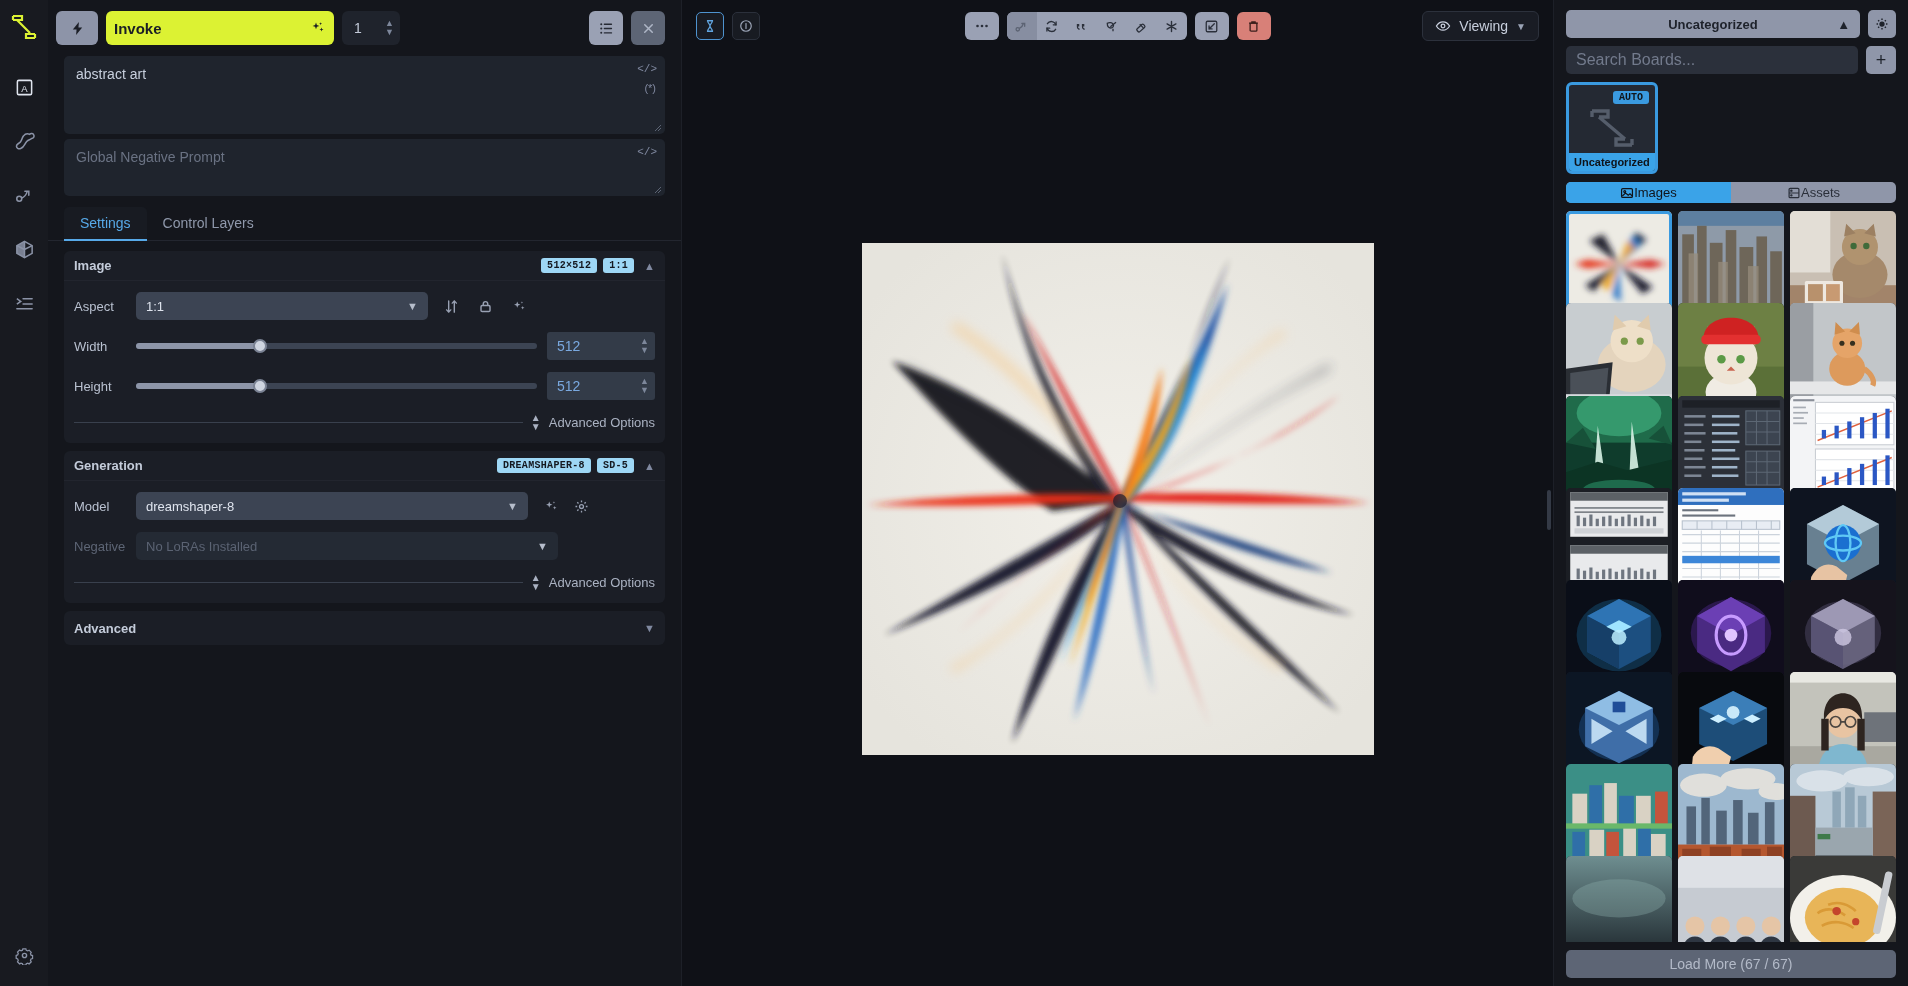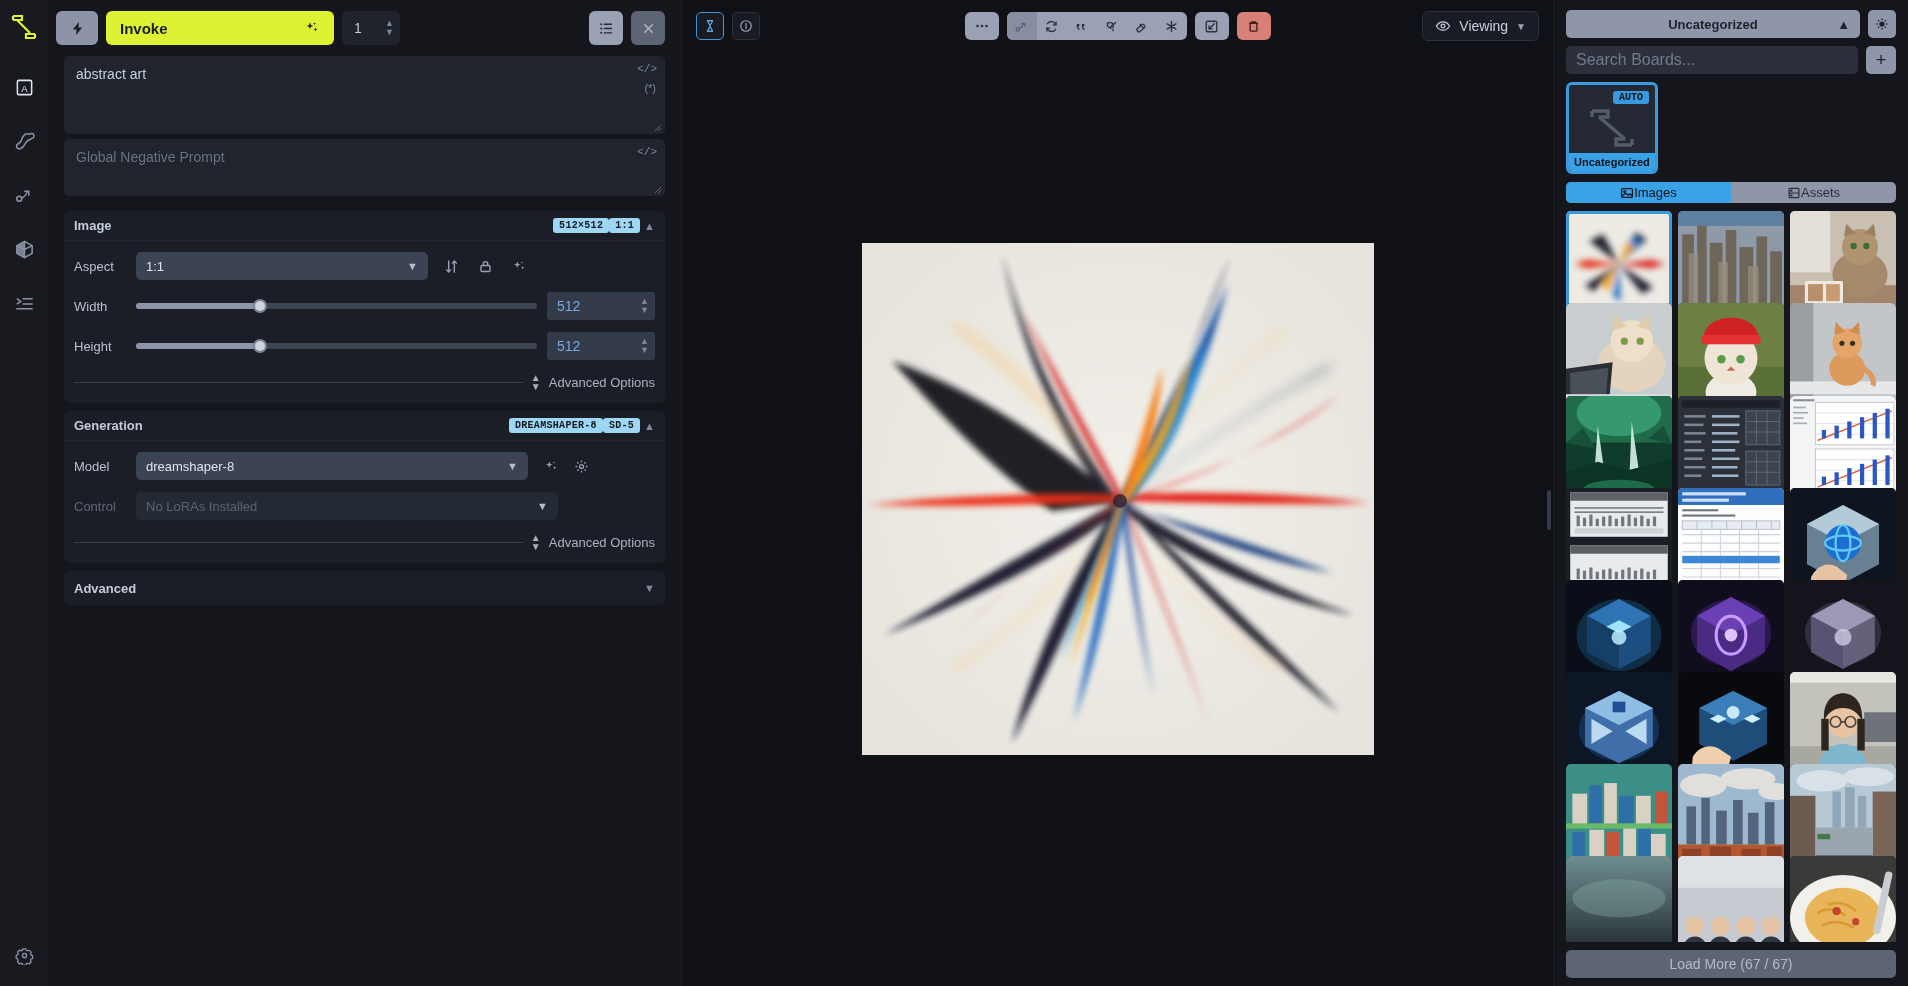--- a/index.html
+++ b/index.html
@@ -42,21 +42,21 @@
     background: #14161c;
   }
   .bolt-btn {
     width: 42px; height: 34px; border-radius: 6px;
     background: #8d94a8; color: #1b1e26;
     display: flex; align-items: center; justify-content: center; cursor: pointer;
   }
   .invoke-btn {
     flex: 1 1 auto; height: 34px; border-radius: 6px;
     background: #dcf233; color: #1b1e26;
-    display: flex; align-items: center; padding: 0 14px;
+    display: flex; align-items: center; padding: 0 8px;
     font-size: 15px; font-weight: bold; cursor: pointer;
     justify-content: space-between; max-width: 228px;
   }
   .iter-box {
     width: 58px; height: 34px; border-radius: 6px;
     background: #1f232c; display: flex; align-items: center;
     padding: 0 6px; color: #c3cad8; font-size: 14px;
   }
   .iter-box .num { flex: 1 1 auto; text-align: left; padding-left: 6px; }
   .stepper { display: flex; flex-direction: column; gap: 2px; color: #7d879b; font-size: 9px; line-height: 7px; }
@@ -95,21 +95,21 @@
   .tab.active { color: #57a9e8; border-bottom-color: #57a9e8; background: #181b22; border-radius: 5px 5px 0 0;}
 
   .scroll-area { flex: 1 1 auto; padding: 10px 16px 0 16px; overflow: hidden; }
 
   .section { background: #1b1e26; border-radius: 6px; margin-bottom: 8px; }
   .section-head {
     height: 30px; display: flex; align-items: center;
     padding: 0 10px; font-size: 13px; color: #c4ccda; font-weight: bold;
     border-bottom: 1px solid #22252e;
   }
-  .section-head .badges { margin-left: auto; display: flex; align-items: center; }
+  .section-head .badges { margin-left: auto; display: flex; gap: 6px; align-items: center; }
   .badge {
     background: #9ed7f5; color: #14181f; border-radius: 3px;
     font-size: 10px; font-weight: bold; padding: 2px 6px;
     font-family: "Liberation Mono", monospace; letter-spacing: .3px;
   }
   .chev { color: #8089a0; font-size: 11px; margin-left: 4px; cursor: pointer; }
 
   .section-body { padding: 10px 10px 12px 10px; position: relative; }
   .row { display: flex; align-items: center; height: 30px; margin-bottom: 10px; }
   .row-label { width: 62px; font-size: 13px; color: #b9c1d0; }
@@ -330,20 +330,28 @@
       </div>
       <div class="prompt-box prompt-neg">
         <span>Global Negative Prompt</span>
         <span class="code-badge">&lt;/&gt;</span>
         <svg class="resize-grip" viewBox="0 0 8 8" stroke="#5b6373" stroke-width="1">
             <path d="M7 1L1 7M7 4L4 7"></path>
           </svg>
       </div>
     </div>
 
+    <div class="tabs">
+      <div class="tab active">
+        <span>Settings</span>
+      </div>
+      <div class="tab">
+        <span>Control Layers</span>
+      </div>
+    </div>
 
     <div class="scroll-area">
 
       <div class="section">
         <div class="section-head">
           <span>Image</span>
           <span class="badges">
             <span class="badge">512×512</span>
             <span class="badge">1:1</span>
             <span class="chev">▲</span>
@@ -442,21 +450,21 @@
             </div>
             <div class="icon-btn" style="margin-left:4px">
               <svg width="15" height="15" viewBox="0 0 16 16" fill="none" stroke="currentColor" stroke-width="1.4">
                 <circle cx="8" cy="8" r="2.1"></circle>
                 <path d="M8 1.6v1.8M8 12.6v1.8M14.4 8h-1.8M3.4 8H1.6M12.5 3.5l-1.3 1.3M4.8 11.2l-1.3 1.3M12.5 12.5l-1.3-1.3M4.8 4.8 3.5 3.5"></path>
               </svg>
             </div>
           </div>
 
           <div class="row">
-            <span class="row-label dim">Control</span>
+            <span class="row-label dim">Negative</span>
             <div class="select disabled" style="width:422px">
               <span>No LoRAs Installed</span>
               <span class="sel-chev">▼</span>
             </div>
           </div>
 
           <div class="adv-row">
             <span class="adv-line"></span>
             <span class="adv-caret">
                 <span>▲</span>

